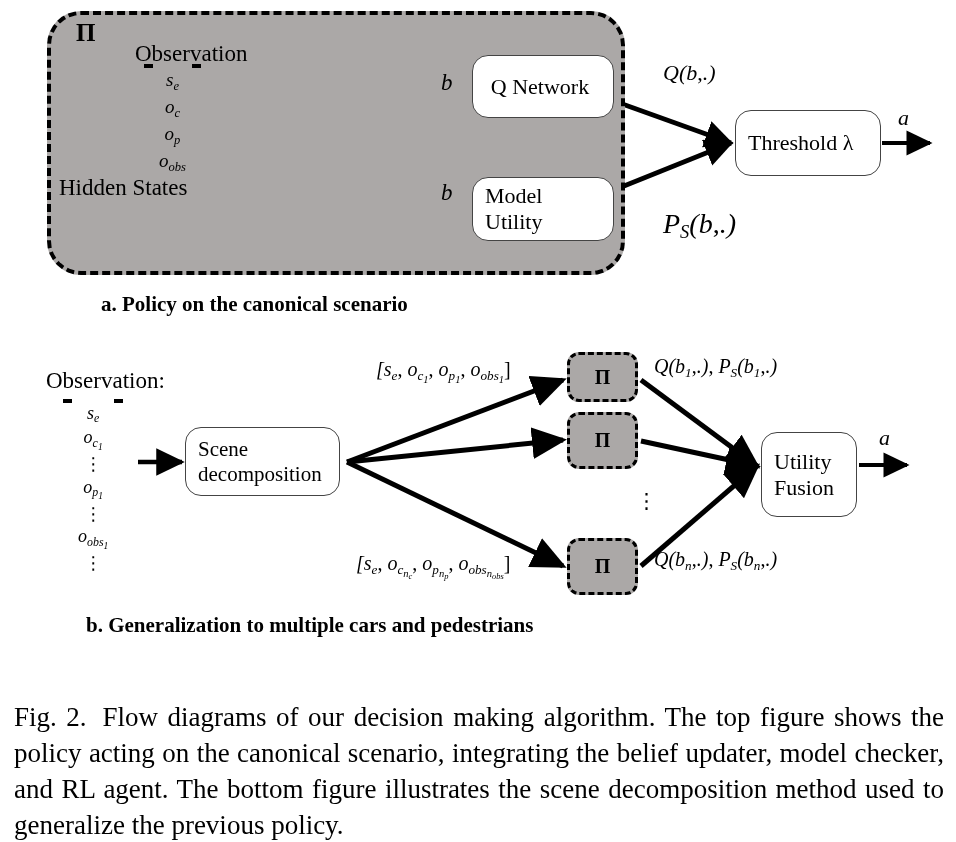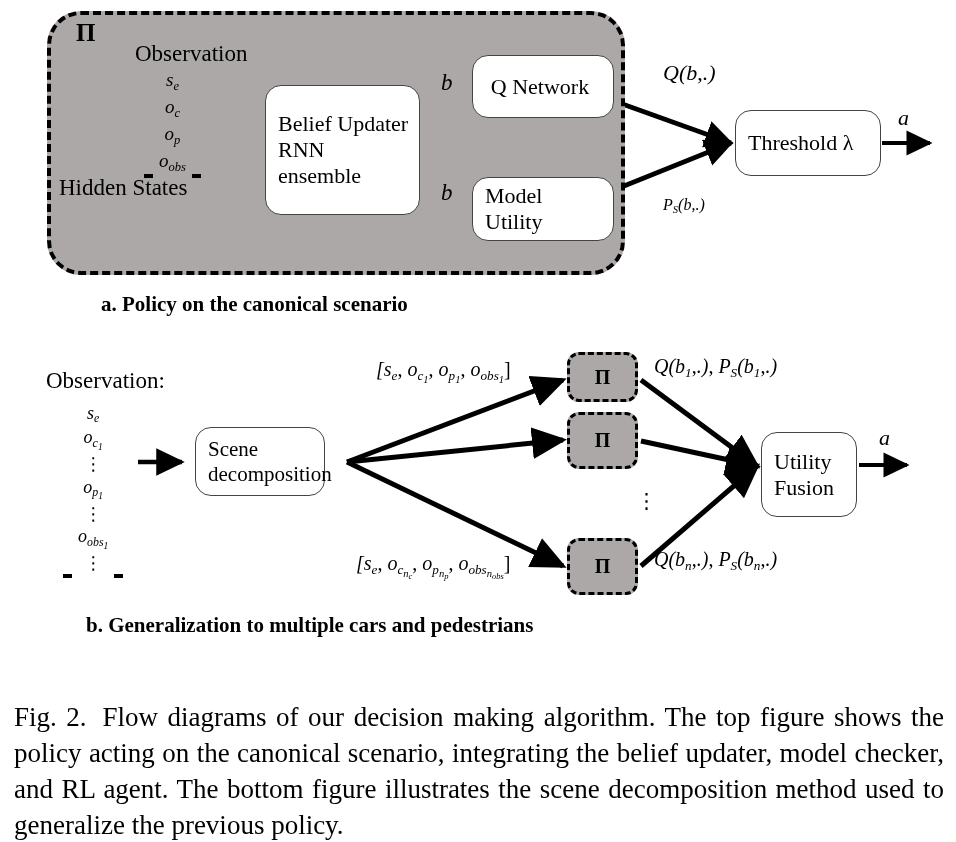--- a/index.html
+++ b/index.html
@@ -59,21 +59,21 @@
     line-height: 1.18;
     padding-left: 12px;
     padding-right: 8px;
   }
   .pbox.center { align-items: center; padding-left: 2px; text-align: center; }
 
   #belief-updater { left: 265px; top: 85px; width: 155px; height: 130px; }
   #q-network      { left: 472px; top: 55px;  width: 142px; height: 63px; }
   #model-checker  { left: 472px; top: 177px; width: 142px; height: 64px; }
   #safety-threshold { left: 735px; top: 110px; width: 146px; height: 66px; }
-  #scene-decomposition { left: 185px; top: 427px; width: 130px; height: 69px; font-size: 21px; margin-left: 10px; }
+  #scene-decomposition { left: 185px; top: 427px; width: 155px; height: 69px; font-size: 21px; }
   #utility-fusion { left: 761px; top: 432px; width: 96px; height: 85px; }
 
   
   .math {
     font-family: "Liberation Serif", "DejaVu Serif", serif;
     font-style: italic;
     white-space: nowrap;
   }
   .math sub {
     font-size: 0.66em;
@@ -84,27 +84,27 @@
   .upr { font-style: normal; }
 
   .plain { white-space: nowrap; }
 
   
   #observation-label-a { left: 135px; top: 41px; font-size: 23px; }
   #hidden-states-label { left: 59px;  top: 175px; font-size: 23px; }
   #b-label-top    { left: 441px; top: 70px;  font-size: 23px; }
   #b-label-bottom { left: 441px; top: 180px; font-size: 23px; }
   #q-b-label      { left: 663px; top: 60px;  font-size: 22px; }
-  #ps-b-label     { left: 663px; top: 196px; font-size: 16px; }
+  #ps-b-label     { left: 663px; top: 208px; font-size: 28px; }
   #action-label-a { left: 898px; top: 105px; font-size: 22px; }
 
   
   .vec {
     display: inline-flex;
-    align-items: flex-end;
+    align-items: flex-start;
     line-height: 1;
   }
   .vec .bracket {
     width: 9px;
     border-top: 2.2px solid #000;
     border-bottom: 2.2px solid #000;
     box-sizing: border-box;
   }
   .vec .bracket.left  { border-left: 2.6px solid #000; }
   .vec .bracket.right { border-right: 2.6px solid #000; }
@@ -229,25 +229,20 @@
       <div class="row math">s<sub>e</sub></div>
       <div class="row math">o<sub>c</sub></div>
       <div class="row math">o<sub>p</sub></div>
       <div class="row math">o<sub>obs</sub></div>
     </div>
     <div class="bracket right"></div>
   </div>
 
   <div class="abs plain" id="hidden-states-label">Hidden States</div>
 
-  <div class="abs pbox" id="belief-updater">
-    <div>Belief Updater</div>
-    <div>RNN</div>
-    <div>ensemble</div>
-  </div>
 
   <div class="abs math" id="b-label-top">b</div>
   <div class="abs math" id="b-label-bottom">b</div>
 
   <div class="abs pbox center" id="q-network">
     <div>Q Network</div>
   </div>
 
   <div class="abs pbox" id="model-checker">
     <div>Model</div>

